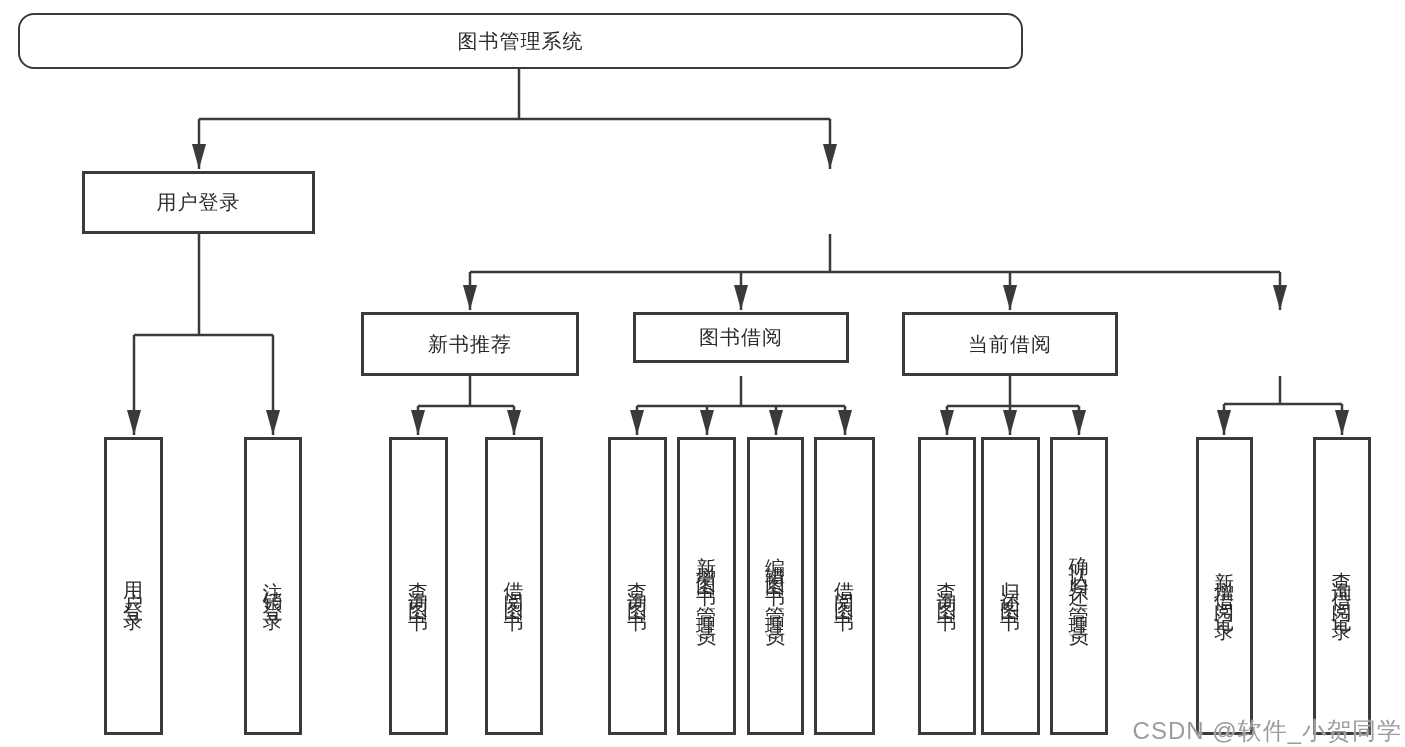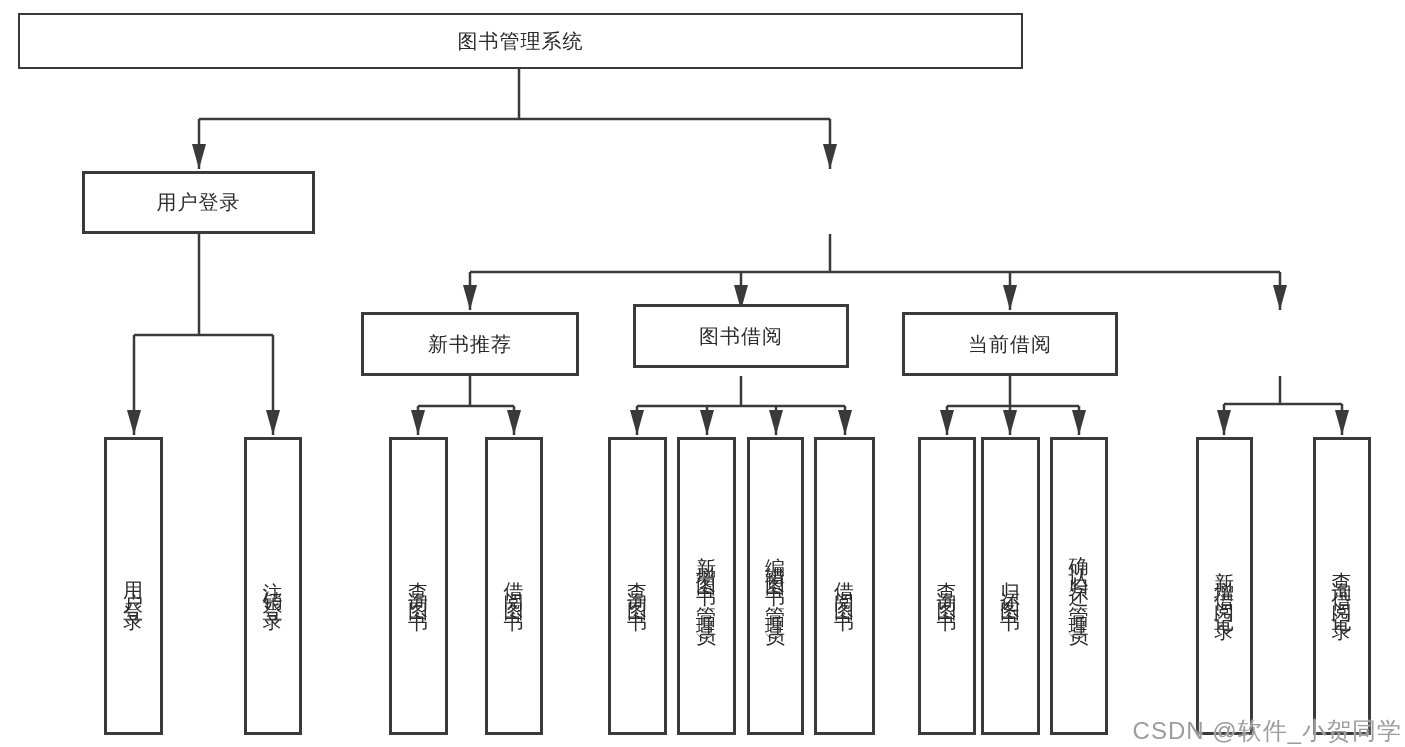--- a/index.html
+++ b/index.html
@@ -11,21 +11,21 @@
     font-family:"Liberation Sans",sans-serif;overflow:hidden;
   }
   svg.wires{position:absolute;left:0;top:0;width:1405px;height:747px;}
   svg.wires path, svg.wires line{stroke:var(--line);stroke-width:2.5;fill:none;}
   svg.wires marker path{fill:var(--line);stroke:none;}
   .node{
     position:absolute;box-sizing:border-box;border:3px solid var(--border);
     background:var(--bg);display:flex;align-items:center;justify-content:center;
     color:var(--text);
   }
-  .node.root{border-width:2px;}
+  .node.root{border-width:2px;border-radius:16px;}
   .node .lbl{font-size:20px;letter-spacing:1px;white-space:nowrap;}
   .node.v .lbl{
     writing-mode:vertical-rl;text-orientation:mixed;
     font-size:20px;line-height:1;letter-spacing:10px;white-space:normal;
   }
   .watermark{
     position:absolute;top:715px;right:3px;font-size:24px;color:var(--wm);
     letter-spacing:1px;white-space:nowrap;
     text-shadow:0 0 2px #ffffff;
   }
@@ -82,21 +82,21 @@
     <span class="lbl">图书管理系统</span>
   </div>
 
   <div class="node" style="left:82px;top:171px;width:233px;height:63px">
     <span class="lbl">用户登录</span>
   </div>
 
   <div class="node" style="left:361px;top:312px;width:218px;height:64px">
     <span class="lbl">新书推荐</span>
   </div>
-  <div class="node" style="left:633px;top:304px;width:216px;height:64px">
+  <div class="node" style="left:633px;top:312px;width:216px;height:51px">
     <span class="lbl">图书借阅</span>
   </div>
   <div class="node" style="left:902px;top:312px;width:216px;height:64px">
     <span class="lbl">当前借阅</span>
   </div>
 
   <div class="node v" style="left:104px;top:437px;width:59px;height:298px">
     <span class="lbl">用户登录</span>
   </div>
   <div class="node v" style="left:244px;top:437px;width:58px;height:298px">

